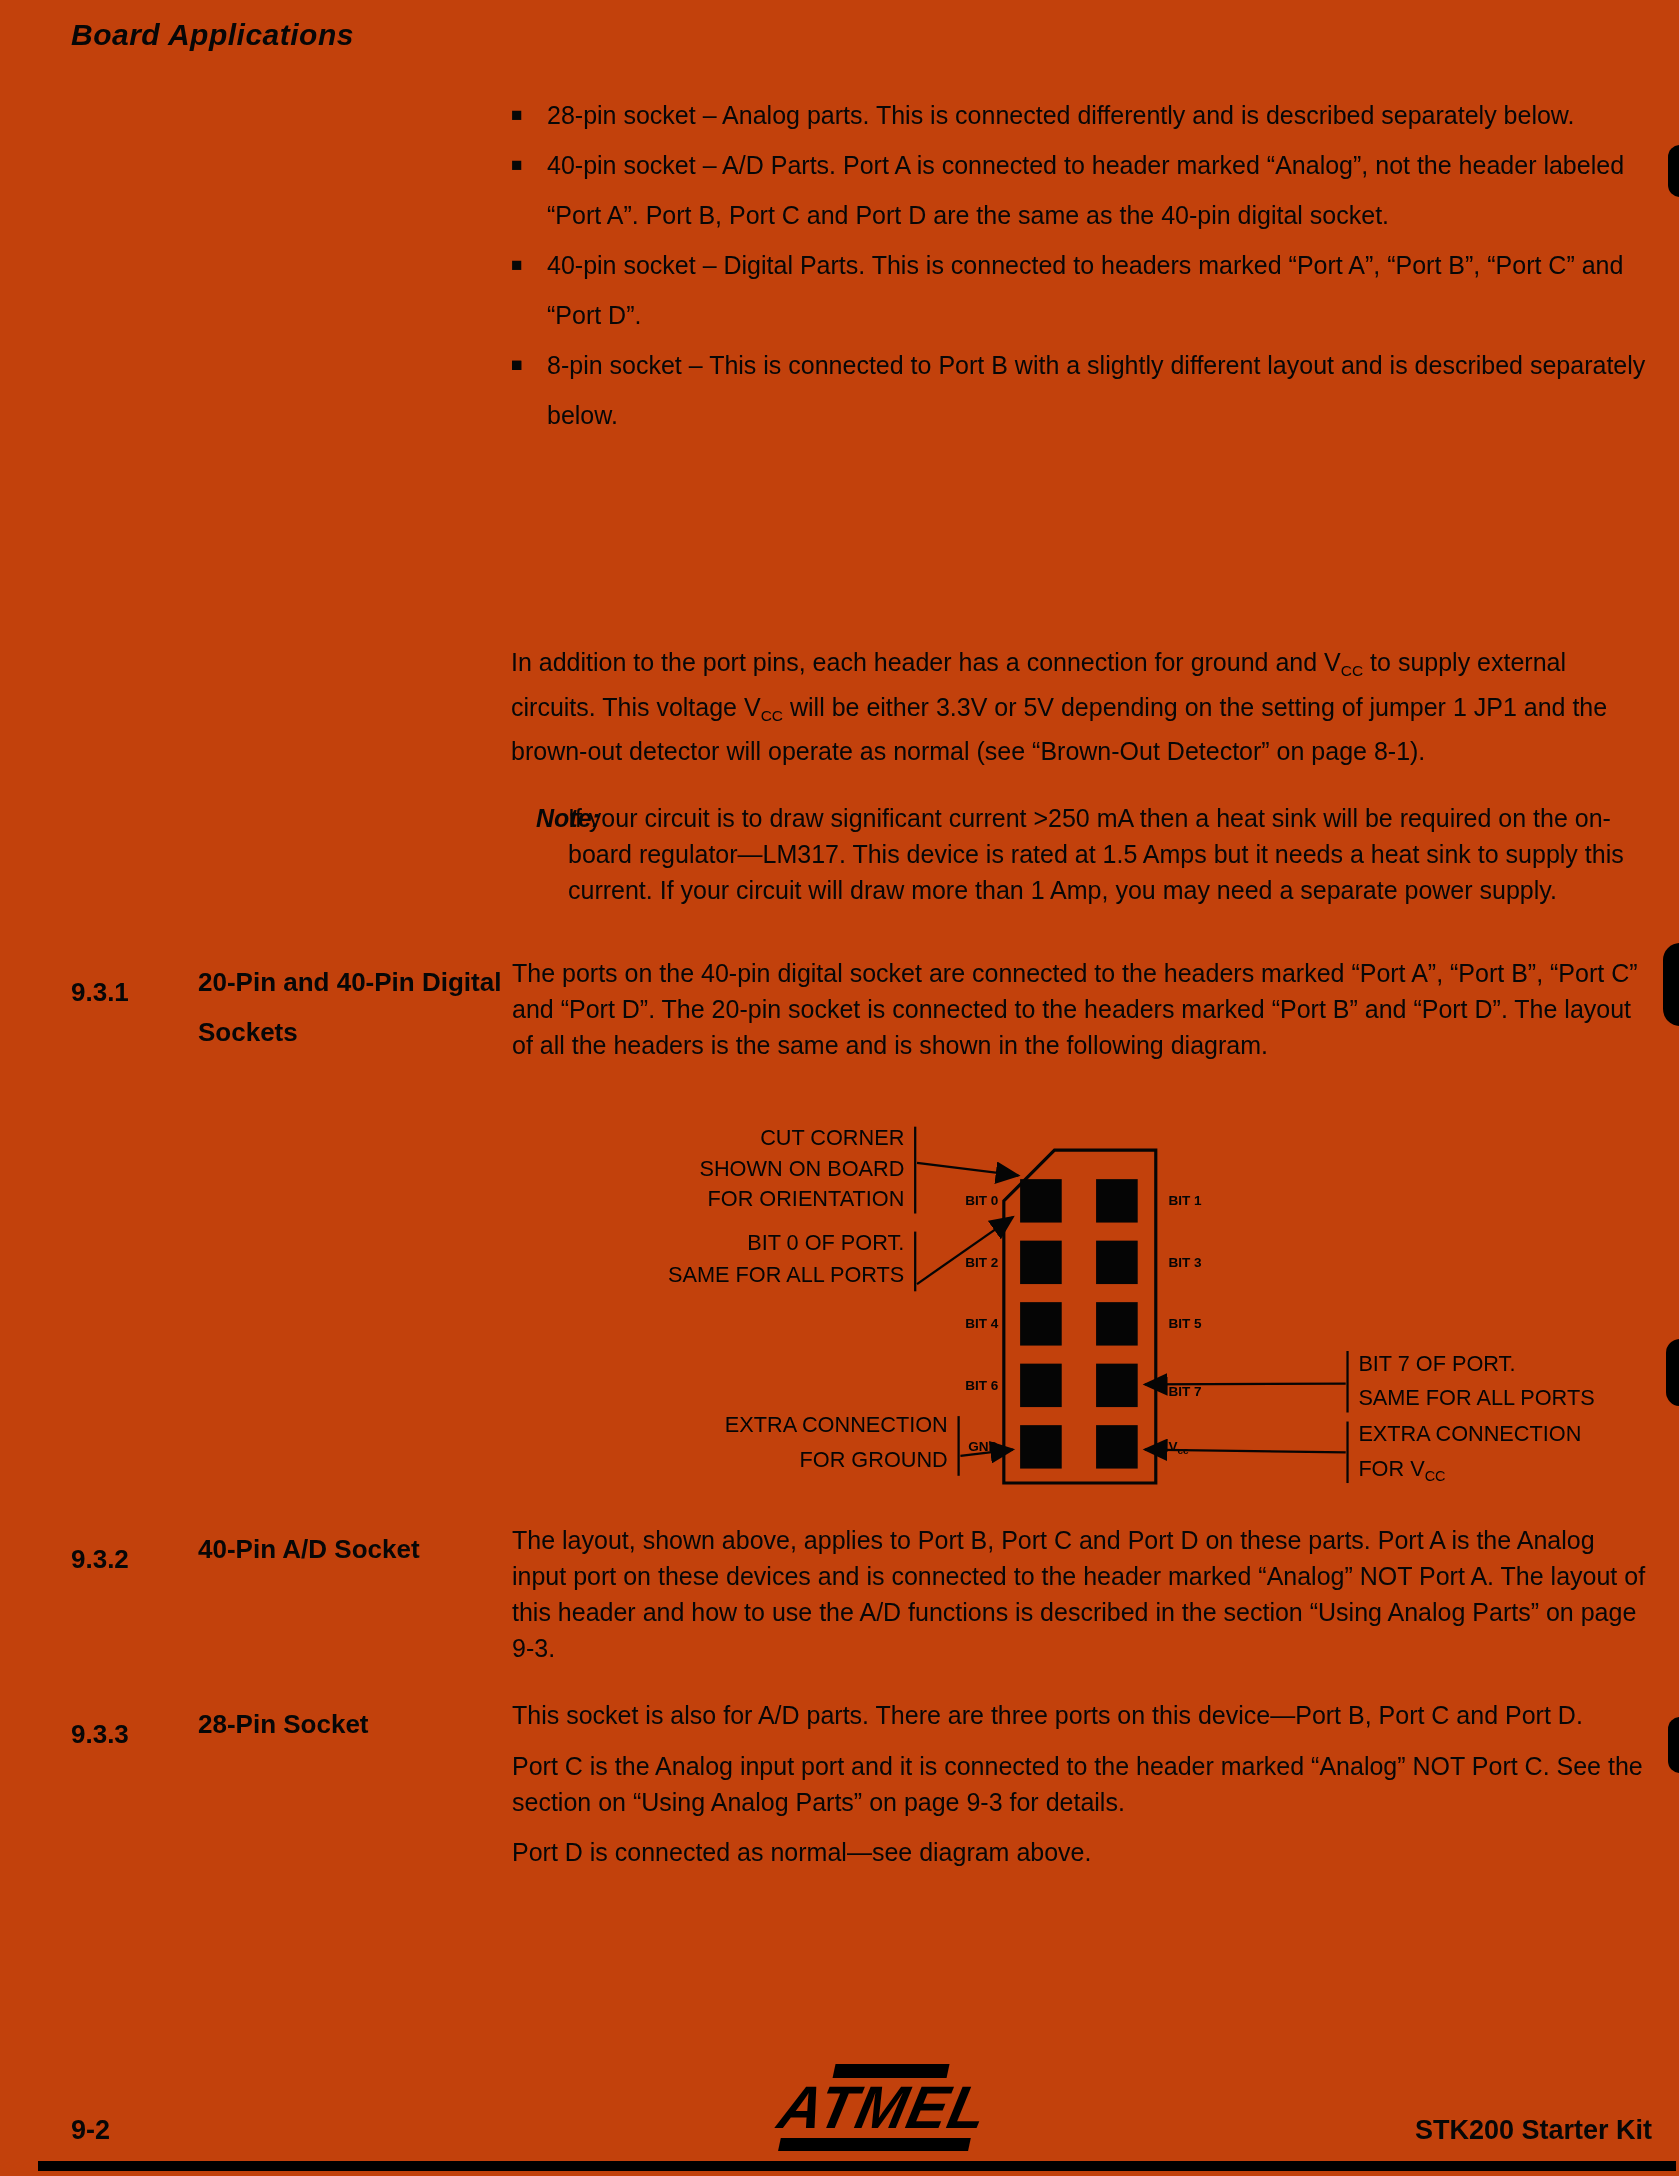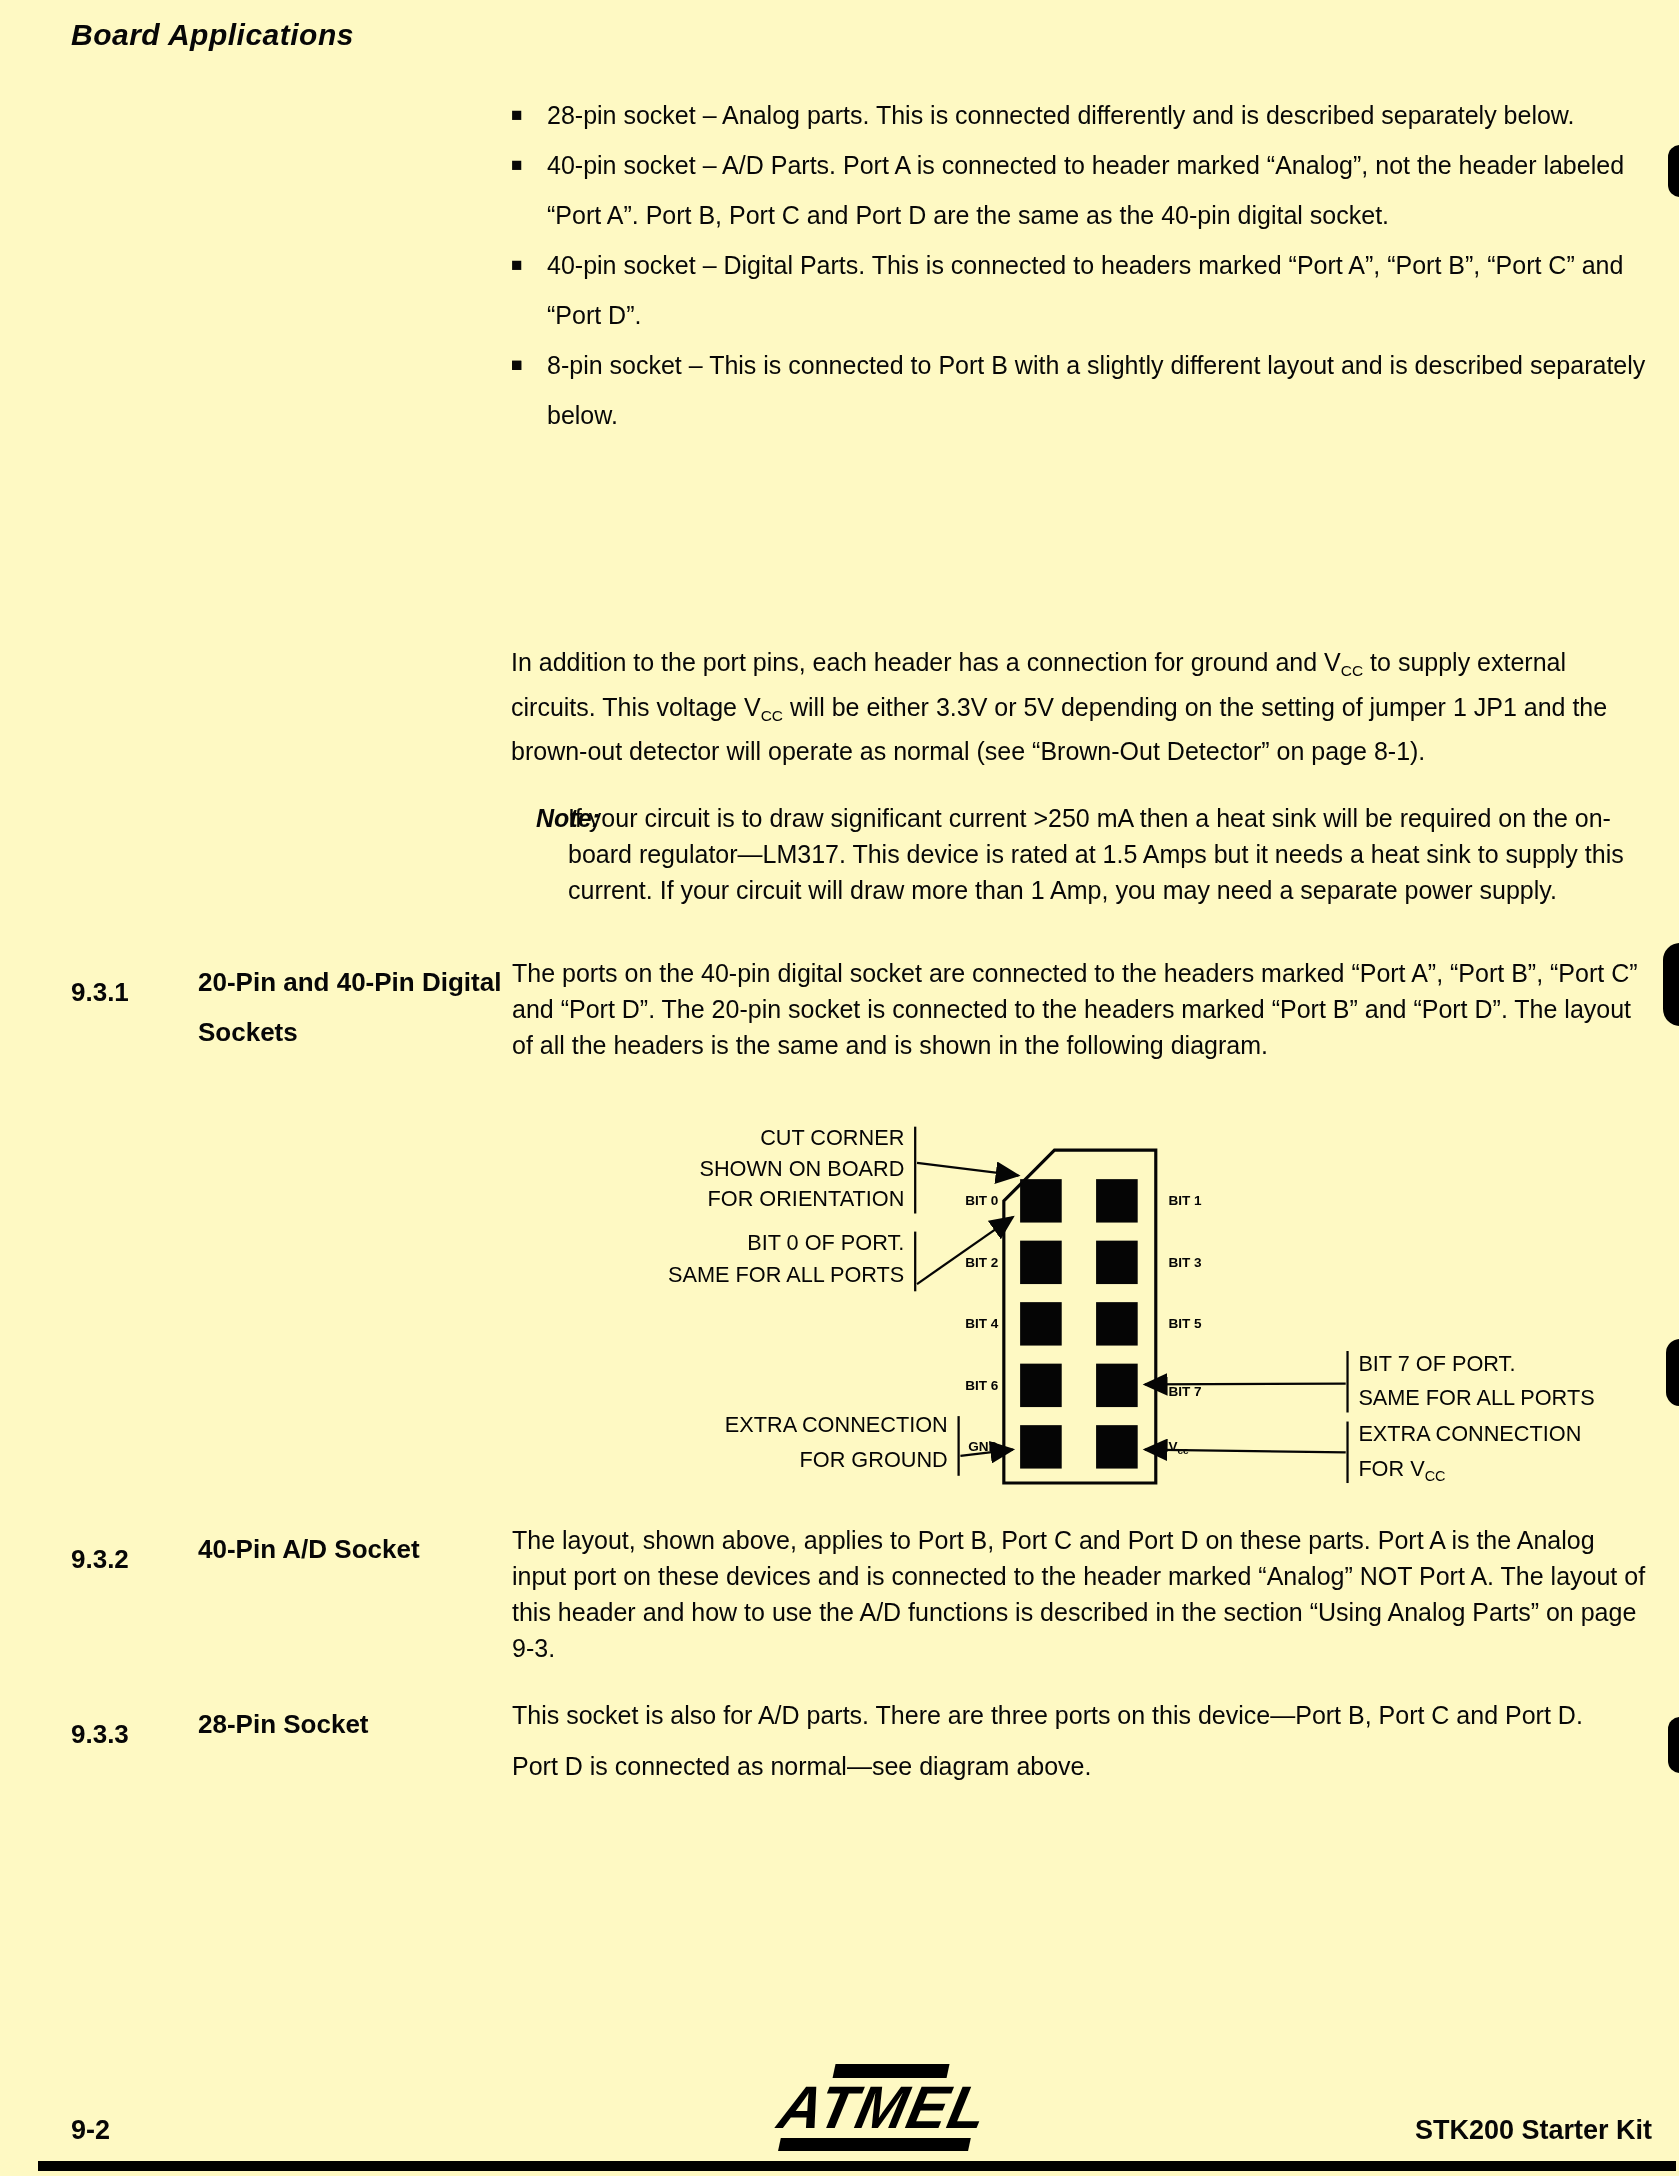--- a/index.html
+++ b/index.html
@@ -1,16 +1,16 @@
 <!DOCTYPE html>
 <html style="font-size:14.5px"><head>
 <meta charset="utf-8">
 <style>
   html,body{margin:0;padding:0;background:#d9d9d9;}
-  .page{position:relative;width:1680px;height:2176px;background:#fef9c3;overflow:hidden;
+  .page{position:relative;width:1680px;height:2176px;background:#c2410c;overflow:hidden;
         font-family:"Liberation Sans",sans-serif;color:#070707;
         -webkit-font-smoothing:antialiased;}
 
   .page-header{position:absolute;left:71px;top:18px;font-size:30px;font-weight:700;font-style:italic;letter-spacing:0.5px;}
 
   
   .bullets{position:absolute;left:511px;top:90px;width:1135px;font-size:25px;line-height:50px;
            margin:0;padding:0;}
   .bullets li{list-style:none;position:relative;padding-left:36px;margin:0;}
   .bullet-marker{position:absolute;left:0;top:0;font-size:19px;}
@@ -166,20 +166,21 @@
     <div class="sec-num">9.3.2</div>
     <div class="sec-title">40-Pin A/D Socket</div>
     <div class="sec-body">The layout, shown above, applies to Port B, Port C and Port D on these parts. Port A is the Analog input port on these devices and is connected to the header marked “Analog” NOT Port A. The layout of this header and how to use the A/D functions is described in the section “Using Analog Parts” on page 9-3.</div>
   </div>
 
   <div class="section sec-933">
     <div class="sec-num">9.3.3</div>
     <div class="sec-title">28-Pin Socket</div>
     <div class="sec-body">
       <p>This socket is also for A/D parts. There are three ports on this device—Port B, Port C and Port D.</p>
+      <p>Port C is the Analog input port and it is connected to the header marked “Analog” NOT Port C. See the section on “Using Analog Parts” on page 9-3 for details.</p>
       <p>Port D is connected as normal—see diagram above.</p>
     </div>
   </div>
 
   <div class="footer-page-num">9-2</div>
 
   <div class="atmel">
     <div class="atmel-top"></div>
     <div class="atmel-text">ATMEL</div>
     <div class="atmel-bottom"></div>

